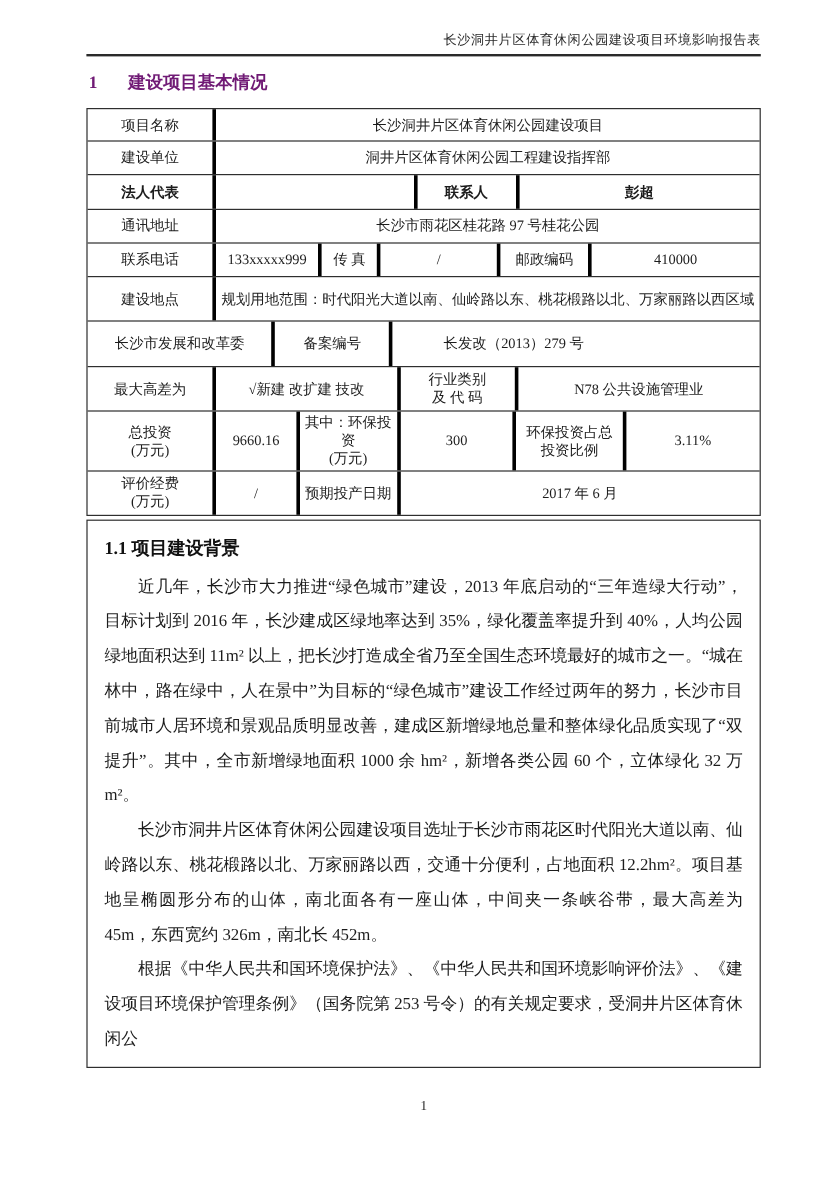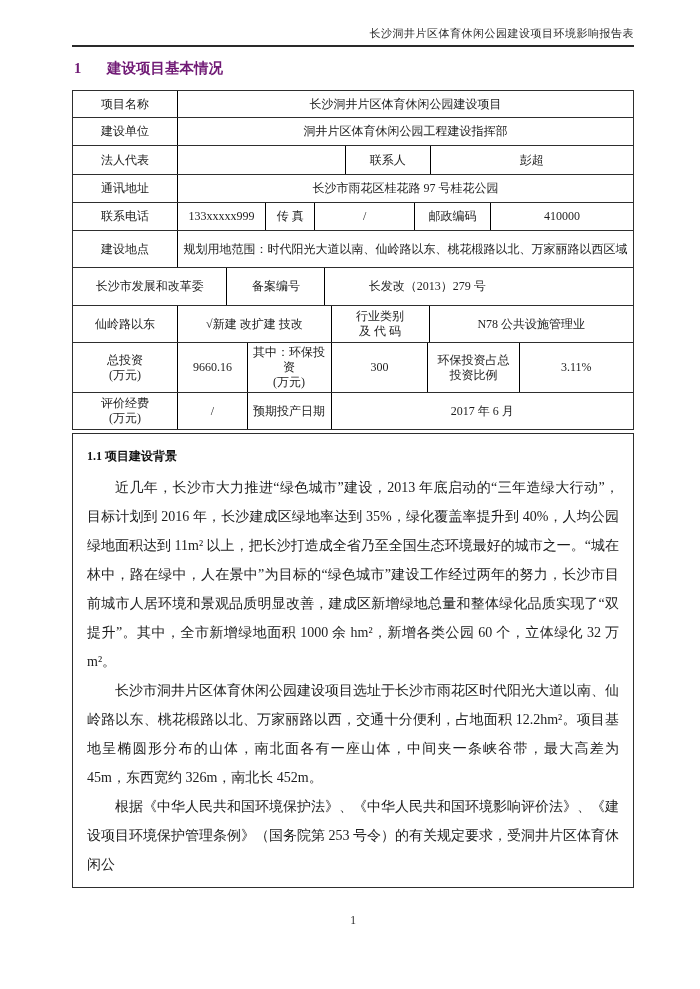--- a/index.html
+++ b/index.html
@@ -42,31 +42,31 @@
     display: flex;
     align-items: center;
     justify-content: center;
     text-align: center;
     font-size: 12px;
     line-height: 1.25;
     padding: 2px 4px;
     white-space: pre-line;
     color: #1c1c1c;
   }
-  .vcell + .vcell { border-left: 1px solid #000000; }
-  .h26 { min-height: 26px; font-family: Liberation Serif, serif; } .h27 { min-height: 27px; } .h28 { min-height: 28px; }
+  .vcell + .vcell { border-left: 3px solid #000000; }
+  .h26 { min-height: 26px; font-family: Liberation Serif, serif; } .h27 { min-height: 27px; } .h28 { min-height: 28px; font-weight: bold; }
   .h36 { min-height: 36px; } .h37 { min-height: 37px; } .h39 { min-height: 39px; }
   .textbox {
     border: 1.6px solid #2e2e2e;
     margin-top: 3px;
     padding: 10px 14px 8px 14px;
     min-height: 406px;
   }
   .sub-heading {
-    font-size: 12px;
+    font-size: 15px;
     font-weight: bold;
     margin: 4px 0 8px 0;
     color: #111;
   }
   .para {
     font-size: 14px;
     line-height: 29px;
     text-align: justify;
     text-indent: 2em;
     color: #1c1c1c;
@@ -131,21 +131,21 @@
       <div class="vcell h36" style="width:81.4%">规划用地范围：时代阳光大道以南、仙岭路以东、桃花椴路以北、万家丽路以西区域</div>
     </div>
 
     <div class="vrow">
       <div class="vcell h37" style="width:27.4%">长沙市发展和改革委</div>
       <div class="vcell h37" style="width:17.5%">备案编号</div>
       <div class="vcell h37" style="width:36.5%">长发改（2013）279 号</div>
     </div>
 
     <div class="vrow">
-      <div class="vcell h36" style="width:18.6%">仙岭路以东</div>
+      <div class="vcell h36" style="width:18.6%">最大高差为</div>
       <div class="vcell h36" style="width:27.4%">√新建 改扩建 技改</div>
       <div class="vcell h36" style="width:17.5%">行业类别
 及 代 码</div>
       <div class="vcell h36" style="width:36.5%">N78 公共设施管理业</div>
     </div>
 
 
     <div class="vrow">
       <div class="vcell h39" style="width:18.6%">总投资
 (万元)</div>

